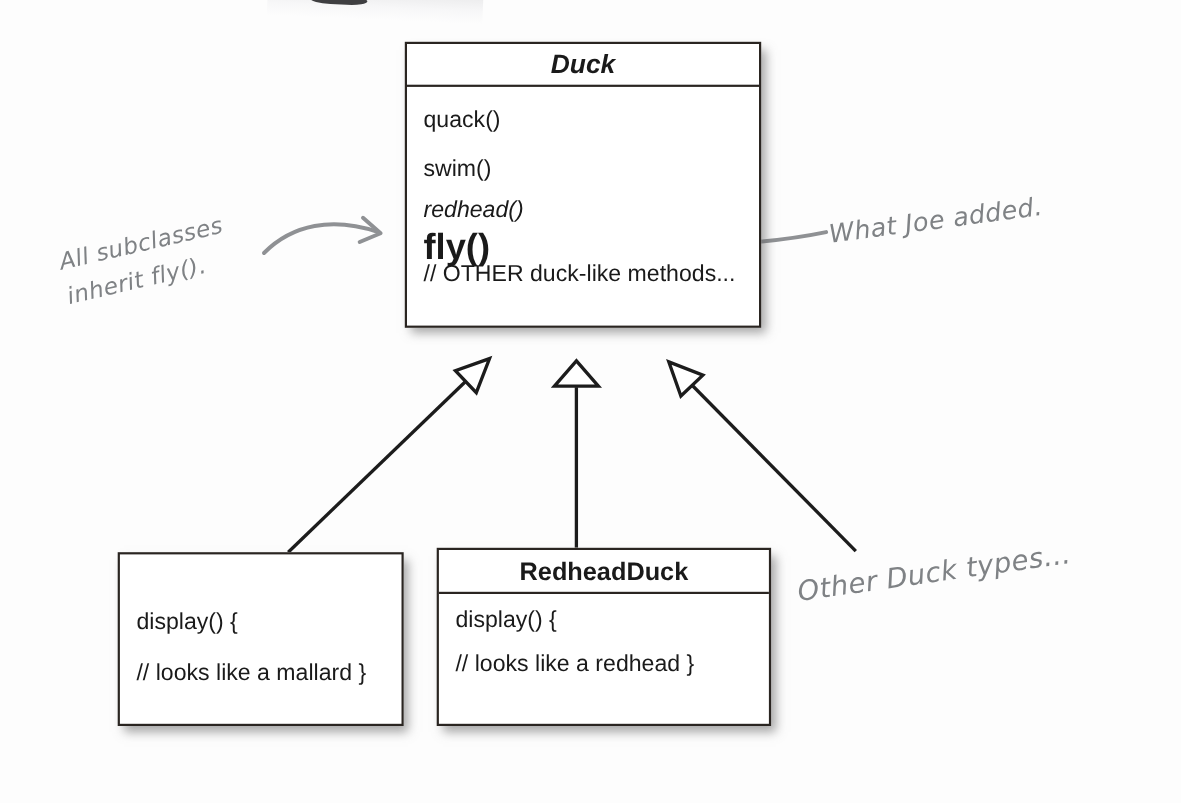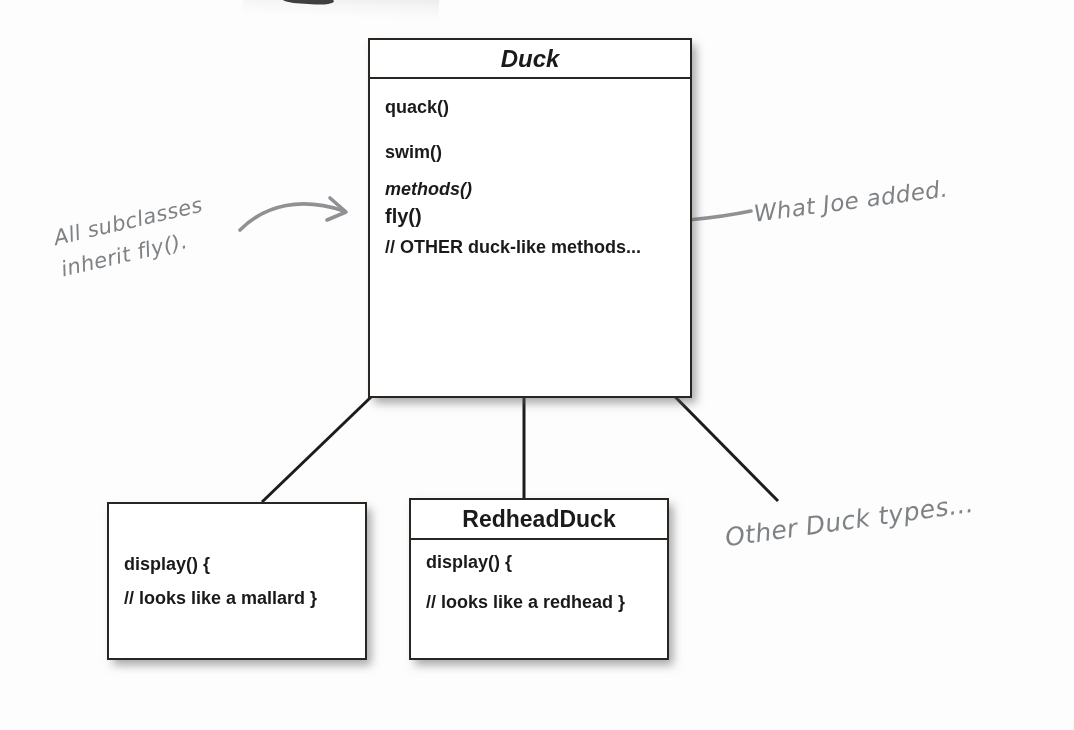--- a/index.html
+++ b/index.html
@@ -38,23 +38,23 @@
     box-shadow:5px 6px 9px -1px rgba(95,95,95,0.55);
     box-sizing:border-box;
   }
   .uml-header{
     display:flex;align-items:center;justify-content:center;
     border-bottom:2.5px solid #2a2521;
     box-sizing:border-box;
   }
   .uml-title{font-weight:bold;font-size:23px;}
   .uml-title.abstract{font-style:italic;font-size:24px;}
-  .method{position:absolute;left:15px;font-size:18px;white-space:nowrap;font-weight:bold;}
+  .method{position:absolute;left:15px;font-size:21px;white-space:nowrap;}
   .method.italic{font-style:italic;}
-  .method.emph{font-weight:bold;font-size:20px;}
+  .method.emph{font-weight:bold;font-size:33px;}
 
   
   .note{
     position:absolute;
     font-family:"DejaVu Sans",sans-serif;
     font-style:italic;
     color:#7f8285;
     white-space:nowrap;
     letter-spacing:0.4px;
   }
@@ -81,37 +81,37 @@
     <line class="inherit-line" x1="778" y1="501" x2="629" y2="350"></line>
     <polygon class="inherit-tri" points="608,329 639,341 619,360"></polygon>
 
     <path class="sketch-arrow" d="M 240 230 C 266 204 302 197 344 211"></path>
     <polyline class="sketch-arrow" points="330,198 346,212 327,220"></polyline>
 
     <path class="sketch-arrow" d="M 751 211 C 683 225 565 229 481 219"></path>
     <polyline class="sketch-arrow" points="498,205 479,219 499,232"></polyline>
   </svg>
 
-  <div class="uml-box" style="left:368px;top:38px;width:324px;height:360px;">
+  <div class="uml-box" style="left:368px;top:38px;width:324px;height:260px;">
     <div class="uml-header" style="height:39px;">
       <span class="uml-title abstract">Duck</span>
     </div>
     <div class="method" style="top:57px;">quack()</div>
     <div class="method" style="top:102px;">swim()</div>
-    <div class="method italic" style="top:139px;">methods()</div>
+    <div class="method italic" style="top:139px;">redhead()</div>
     <div class="method emph" style="top:165px;">fly()</div>
     <div class="method" style="top:197px;">// OTHER duck-like methods...</div>
   </div>
 
   <div class="uml-box" style="left:107px;top:502px;width:260px;height:158px;">
     <div class="method" style="top:50px;">display() {</div>
-    <div class="method" style="top:84px;">// looks like a mallard }</div>
+    <div class="method" style="top:96px;">// looks like a mallard }</div>
   </div>
 
-  <div class="uml-box" style="left:409px;top:498px;width:260px;height:162px;">
+  <div class="uml-box" style="left:397px;top:498px;width:304px;height:162px;">
     <div class="uml-header" style="height:40px;">
       <span class="uml-title">RedheadDuck</span>
     </div>
     <div class="method" style="top:52px;">display() {</div>
     <div class="method" style="top:92px;">// looks like a redhead }</div>
   </div>
 
   <div class="note note-left">
     <div>All subclasses</div>
     <div>inherit fly().</div>

